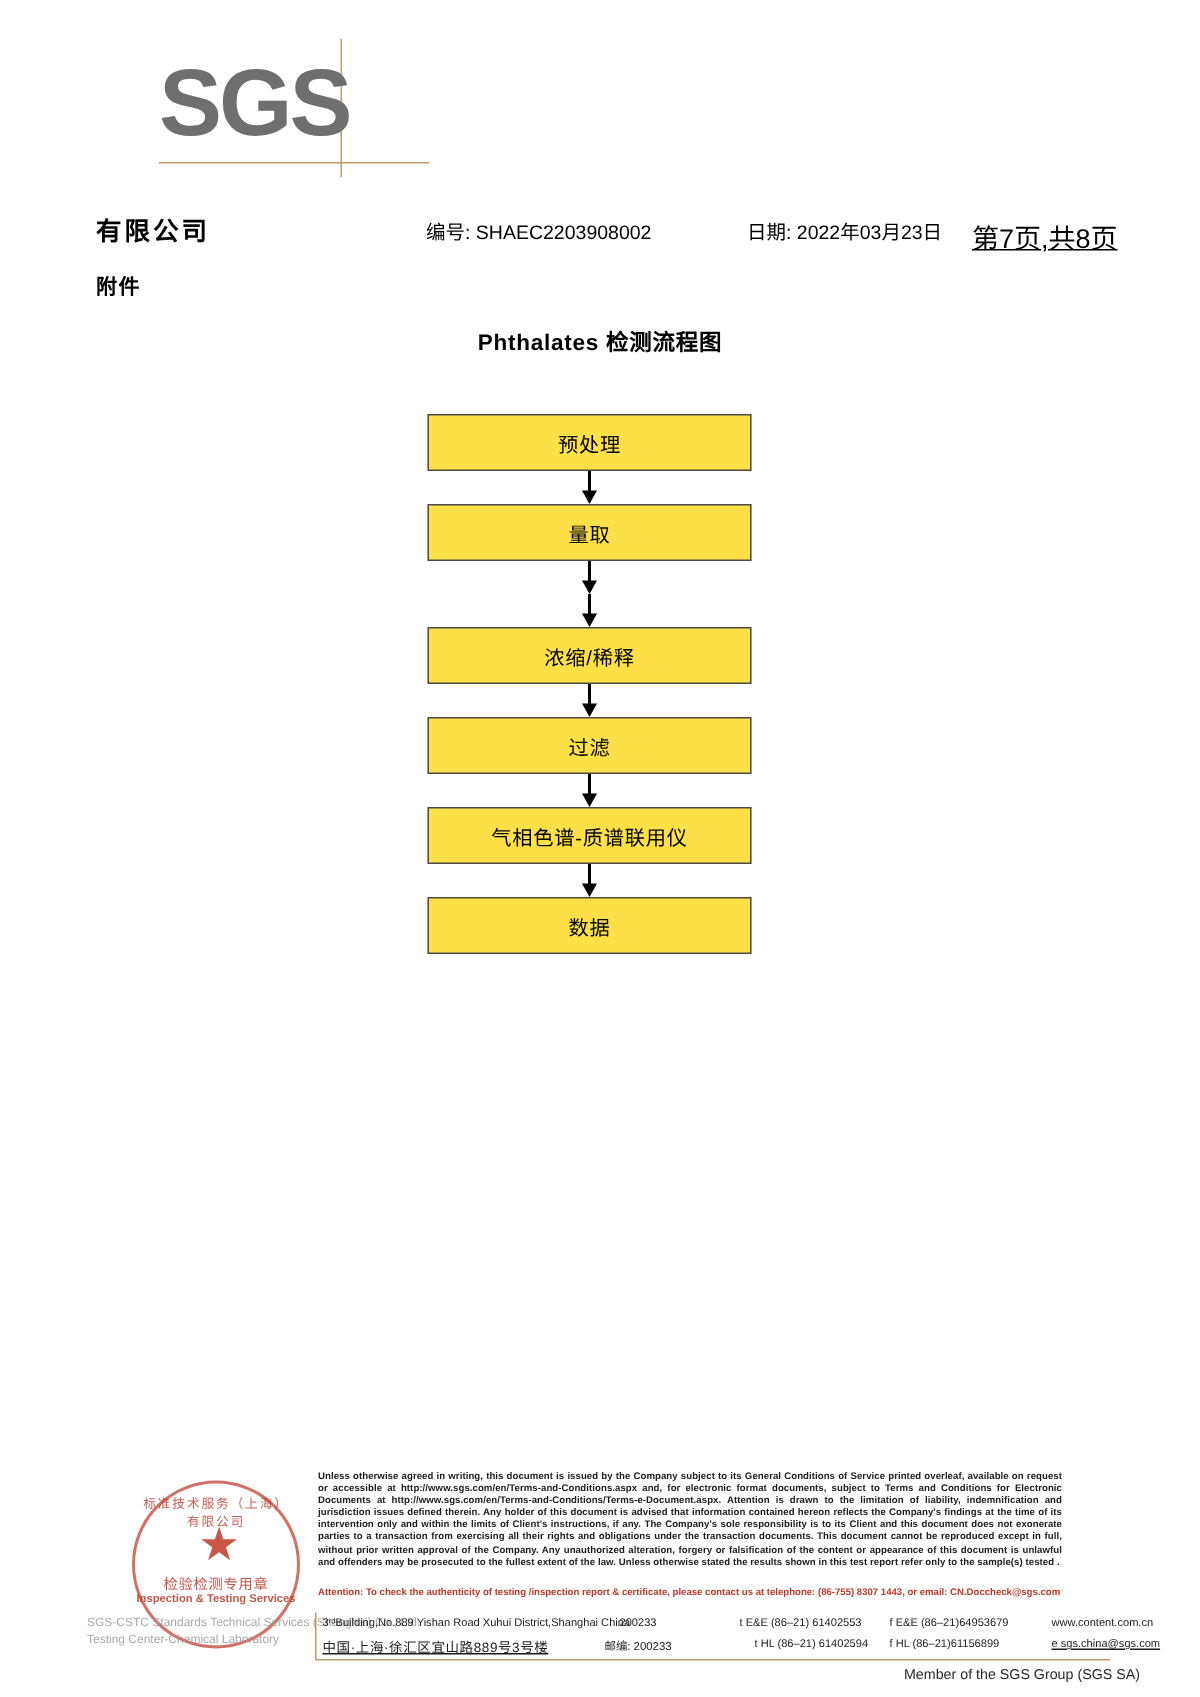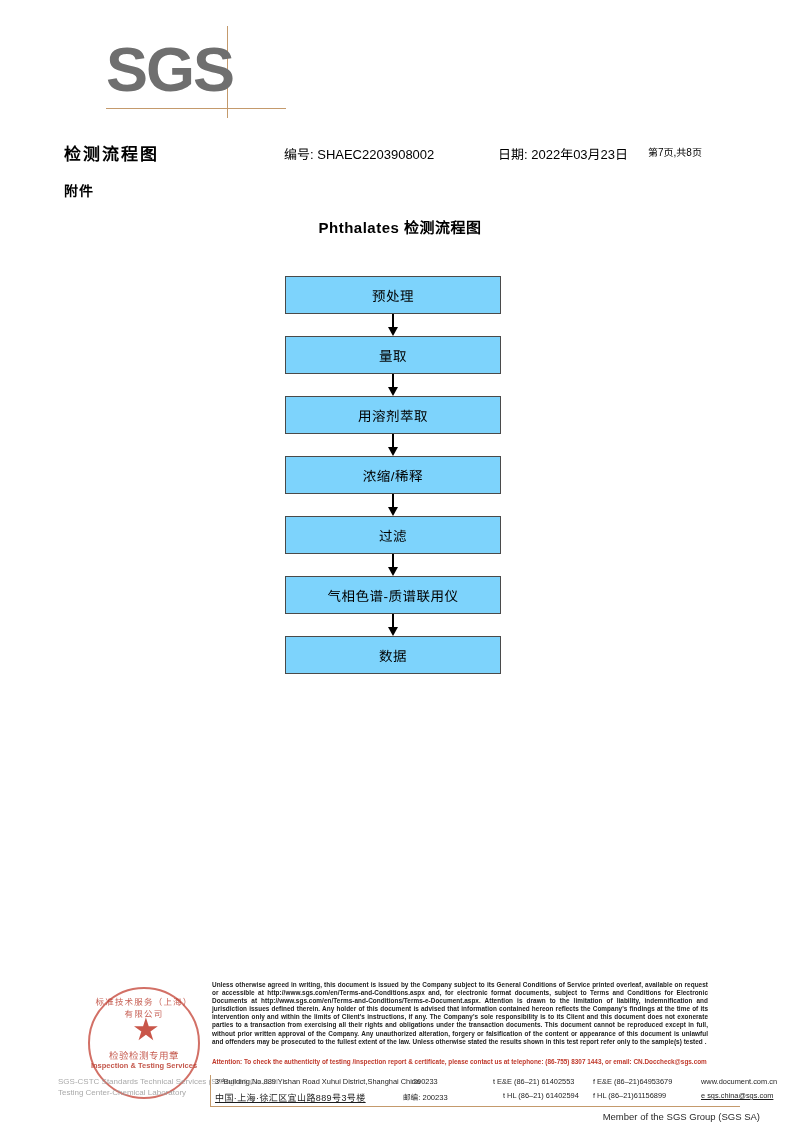--- a/index.html
+++ b/index.html
@@ -85,22 +85,23 @@
     position: absolute;
     left: 434px;
     top: 4px;
     font-size: 13px;
     white-space: nowrap;
   }
   .hdr-page {
     position: absolute;
     left: 584px;
     top: 4px;
-    font-size: 10px;
-    white-space: nowrap;
+    font-size: 18px;
+    white-space: nowrap;
+    text-decoration: underline;
   }
   #subheader {
     position: absolute;
     left: 64px;
     top: 180px;
     font-size: 14px;
     font-weight: bold;
     letter-spacing: 1px;
   }
 
@@ -124,21 +125,21 @@
   .flow-box {
     width: 216px;
     height: 38px;
     border: 1px solid #4a4a4a;
     box-sizing: border-box;
     display: flex;
     align-items: center;
     justify-content: center;
     font-size: 13.5px;
     color: #000;
-    background: #7dd3fc;
+    background: #fde047;
     letter-spacing: 0.5px;
   }
   .flow-arrow {
     position: relative;
     width: 216px;
     height: 22px;
   }
   .flow-arrow .stem {
     position: absolute;
     left: 50%;
@@ -329,21 +330,21 @@
 
 <div id="page">
 
   <div id="logo-block">
     <div id="logo-vline"></div>
     <div id="logo-hline"></div>
     <div id="logo-text">SGS</div>
   </div>
 
   <div id="header-row">
-    <div class="hdr-title">检测流程图</div>
+    <div class="hdr-title">有限公司</div>
     <div class="hdr-no">编号: SHAEC2203908002</div>
     <div class="hdr-date">日期: 2022年03月23日</div>
     <div class="hdr-page">第7页,共8页</div>
   </div>
   <div id="subheader">附件</div>
 
   <div id="chart-title">Phthalates 检测流程图</div>
 
   <div id="flow">
     <div class="flow-box">预处理</div>
@@ -351,21 +352,20 @@
       <span class="stem"></span>
       <span class="head"></span>
     </div>
 
     <div class="flow-box">量取</div>
     <div class="flow-arrow">
       <span class="stem"></span>
       <span class="head"></span>
     </div>
 
-    <div class="flow-box">用溶剂萃取</div>
     <div class="flow-arrow">
       <span class="stem"></span>
       <span class="head"></span>
     </div>
 
     <div class="flow-box">浓缩/稀释</div>
     <div class="flow-arrow">
       <span class="stem"></span>
       <span class="head"></span>
     </div>
@@ -402,21 +402,21 @@
     <div id="attention">Attention: To check the authenticity of testing /inspection report &amp; certificate, please contact us at telephone: (86-755) 8307 1443, or email: CN.Doccheck@sgs.com</div>
 
     <div id="addr-divider-v"></div>
     <div id="addr-divider-h"></div>
 
     <div class="addr-row" id="addr-row-1">
       <span class="addr-street">3ʳᵈBuilding,No.889 Yishan Road Xuhui District,Shanghai China</span>
       <span class="addr-zip">200233</span>
       <span class="addr-tel1">t E&amp;E (86–21) 61402553</span>
       <span class="addr-tel2">f E&amp;E (86–21)64953679</span>
-      <span class="addr-web">www.document.com.cn</span>
+      <span class="addr-web">www.content.com.cn</span>
     </div>
 
     <div class="addr-row" id="addr-row-2">
       <span class="addr-street">中国·上海·徐汇区宜山路889号3号楼</span>
       <span class="addr-zip">邮编: 200233</span>
       <span class="addr-tel1">t HL (86–21) 61402594</span>
       <span class="addr-tel2">f HL (86–21)61156899</span>
       <span class="addr-web">e sgs.china@sgs.com</span>
     </div>
 

